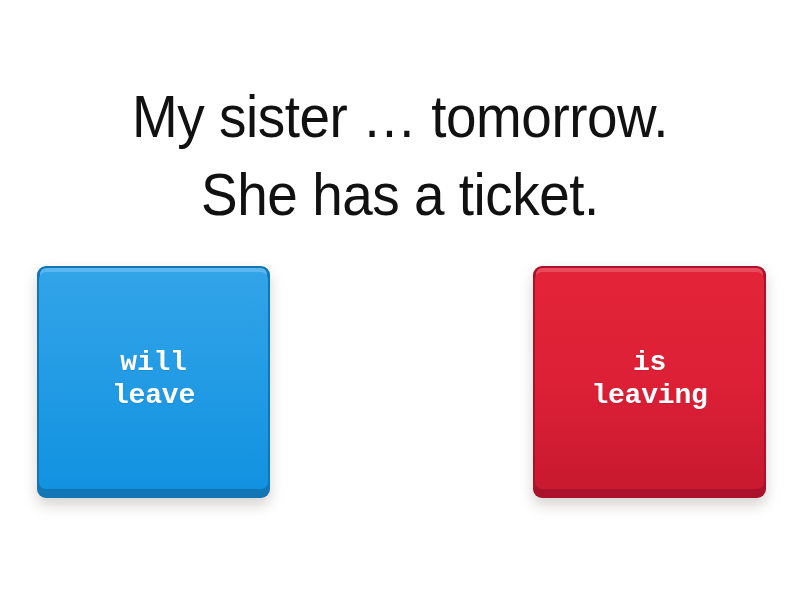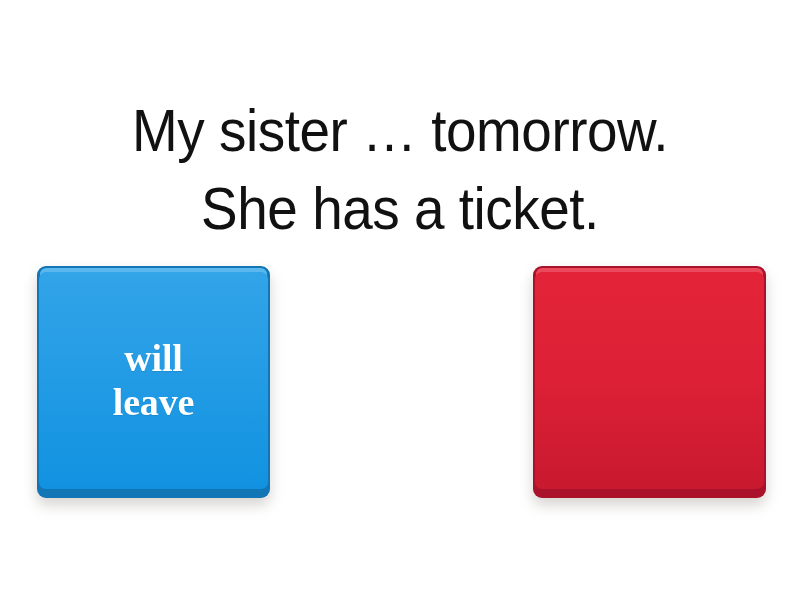--- a/index.html
+++ b/index.html
@@ -20,21 +20,20 @@
   }
 
   
   .question-area {
     position: absolute;
     left: 0;
     top: 78px;
     width: 800px;
     padding: 0 14px;
     text-align: center;
-    margin-top: 14px;
   }
 
   .question-text {
     display: block;
     font-family: "Liberation Sans", sans-serif;
     font-weight: 400;
     font-size: 59px;
     line-height: 1.33;
     letter-spacing: -0.5px;
     color: #111111;
@@ -98,23 +97,23 @@
     top: 6px;
     bottom: 9px;
     border-radius: 7px;
     z-index: 2;
   }
 
   .tile-label {
     position: relative;
     z-index: 3;
     color: #ffffff;
-    font-family: Liberation Serif, serif;
+    font-family: Liberation Mono, monospace;
     font-weight: 700;
-    font-size: 38px;
+    font-size: 28px;
     line-height: 1.17;
     text-align: center;
     white-space: pre-line;
     letter-spacing: -0.2px;
     text-shadow: 0 1px 1px rgba(0,0,0,0.10);
   }
 
   
   .tile-blue .tile-body  { background: #1275b5; }
   .tile-blue .tile-face  { background: linear-gradient(180deg, #32a4e8 0%, #249ce5 45%, #1192e0 100%); }
@@ -147,17 +146,19 @@
       <span class="tile-bevel"></span>
       <span class="tile-face"></span>
       <span class="tile-label">will
 leave</span>
     </div>
 
     <div class="answer-tile tile-red">
       <span class="tile-body"></span>
       <span class="tile-bevel"></span>
       <span class="tile-face"></span>
+      <span class="tile-label">is
+leaving</span>
     </div>
 
 
   </div>
 </div>
 
 </body></html>

